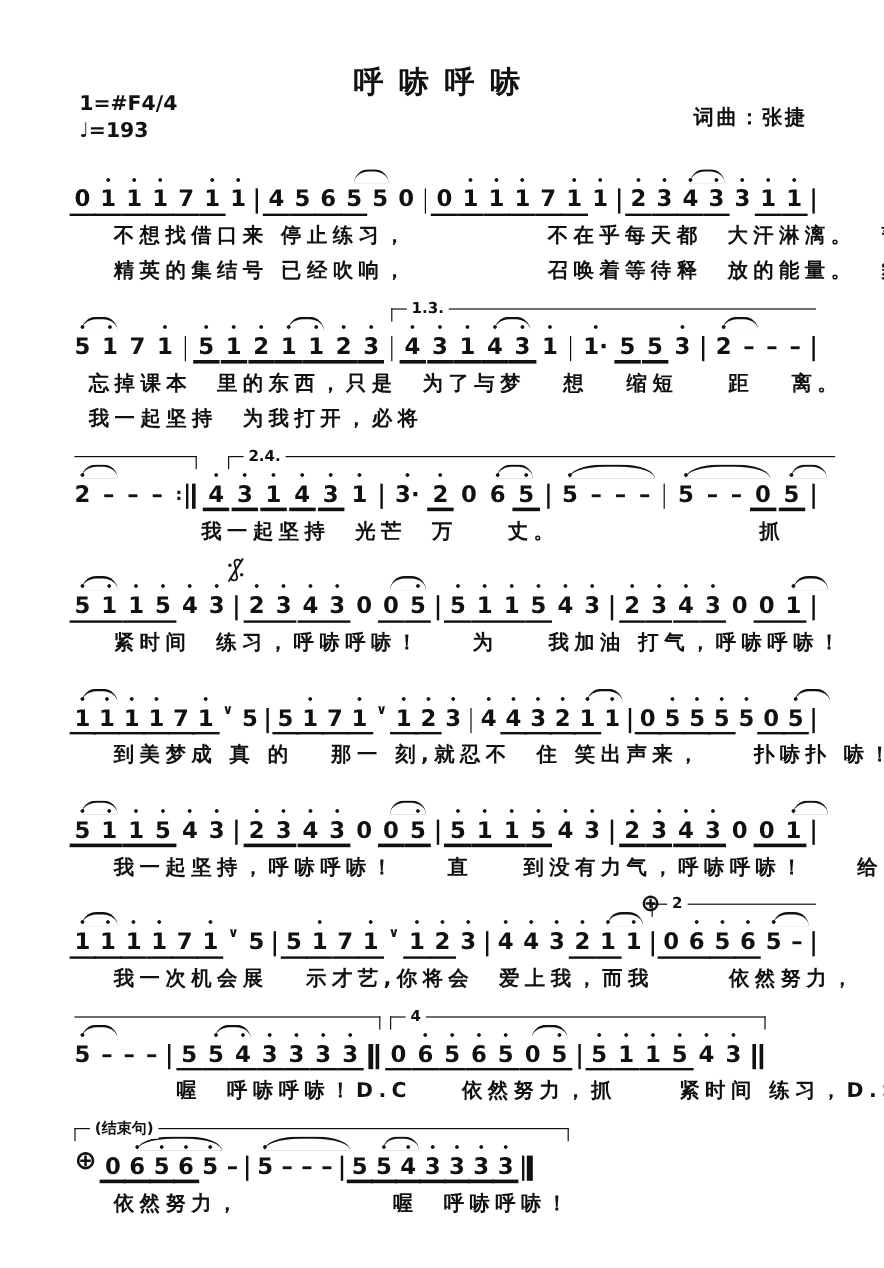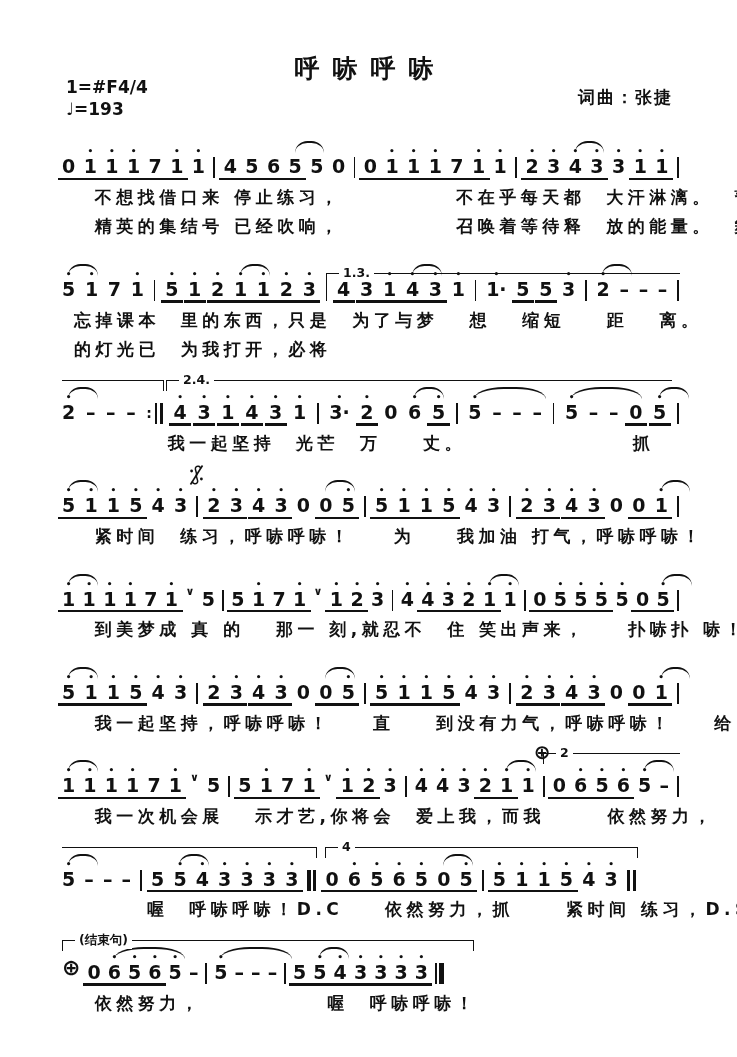--- a/index.html
+++ b/index.html
@@ -349,22 +349,22 @@
           <span class="tok note">
             <span class="oct">&nbsp;</span>
             <span class="num">–</span>
             <span class="ul"></span>
           </span>
           <span class="tok bar">
             <span class="bline"></span>
           </span>
         </div>
         <div class="lyr">忘掉课本  里的东西，只是  为了与梦   想   缩短    距   离。</div>
-        <div class="lyr">的灯光已  为我打开，必将</div>
-        <div class="volta tl" style="left: 264px; width: 353px; top: 26px;">
+        <div class="lyr">我一起坚持  为我打开，必将</div>
+        <div class="volta tl" style="left: 264px; width: 353px; top: 10px;">
           <span class="vlabel">1.3.</span>
         </div>
       </div>
       <div class="system">
         <div class="notes" style="width: 100%;">
           <span class="tok note">
             <span class="oct">•</span>
             <span class="num">2</span>
             <span class="ul"></span>
             <span class="arc"></span>
@@ -501,21 +501,21 @@
             <span class="num">5</span>
             <span class="ul"></span>
             <span class="arc"></span>
           </span>
           <span class="tok bar">
             <span class="bline"></span>
           </span>
         </div>
         <div class="lyr">         我一起坚持  光芒  万    丈。                抓</div>
         <div class="volta tr" style="left: 0px; width: 101px; top: 10px;"></div>
-        <div class="volta tl" style="left: 104px; width: 505px; top: 10px;">
+        <div class="volta tl" style="left: 128px; width: 505px; top: 10px;">
           <span class="vlabel">2.4.</span>
         </div>
       </div>
       <div class="system">
         <div class="notes" style="width: 100%;">
           <span class="tok note u">
             <span class="oct">•</span>
             <span class="num">5</span>
             <span class="ul"></span>
             <span class="arc"></span>

